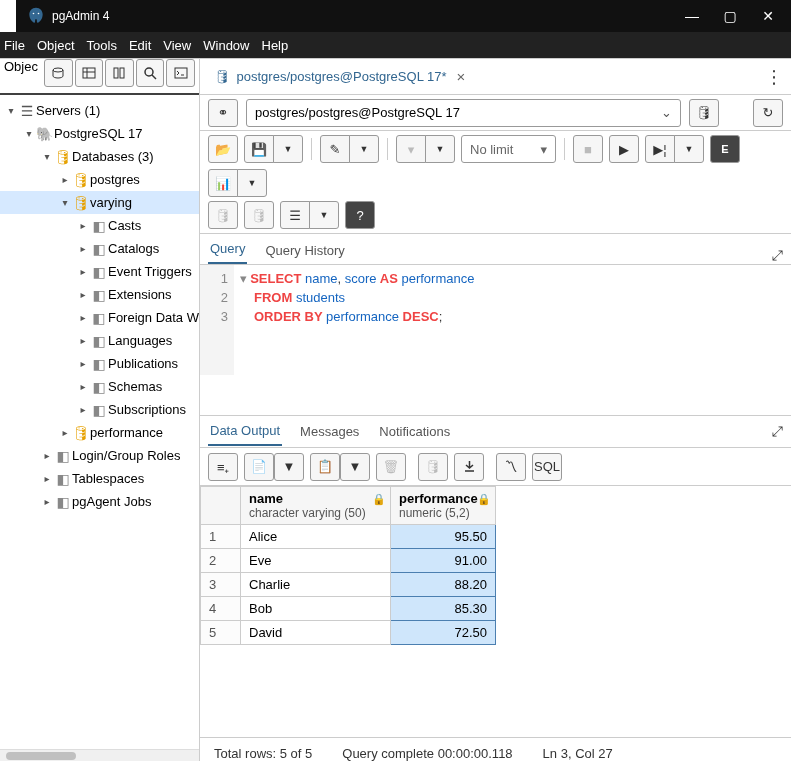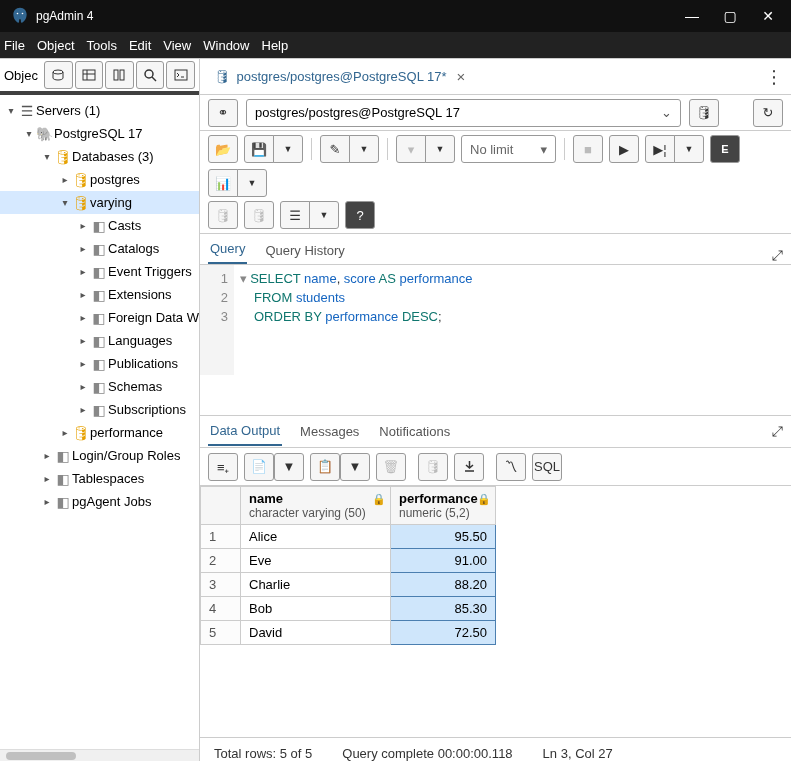--- a/index.html
+++ b/index.html
@@ -1,25 +1,25 @@
 <!DOCTYPE html>
 <html><head>
 <meta charset="utf-8">
 <style>
 * { box-sizing: border-box; margin: 0; padding: 0; font-family: "Segoe UI", Arial, sans-serif; font-size: 13px; }
 body { width: 791px; height: 761px; background: #fff; display: flex; flex-direction: column; overflow: hidden; }
-.titlebar { height: 32px; background: #111; color: #fff; display: flex; align-items: center; padding: 0 4px; }
+.titlebar { height: 32px; background: #111; color: #fff; display: flex; align-items: center; padding: 0 4px; margin-left: 16px; }
 .titlebar .app-icon { width: 20px; height: 20px; margin: 0 6px; }
 .titlebar .title { flex: 1; font-size: 12px; }
 .titlebar .winbtn { width: 38px; text-align: center; font-size: 14px; color: #fff; }
 .menubar { height: 26px; background: #222; color: #fff; display: flex; align-items: center; padding: 0 4px; gap: 12px; }
 .menubar span { font-size: 13px; }
 .workspace { flex: 1; display: flex; border-top: 1px solid #ccc; min-height: 0; }
 .sidebar { width: 200px; border-right: 1px solid #ccc; display: flex; flex-direction: column; min-height: 0; }
-.sidebar-header { height: 36px; border-bottom: 4px solid #404040; display: flex; align-items: center; padding: 0 4px; gap: 2px; }
+.sidebar-header { height: 36px; border-bottom: 2px solid #404040; display: flex; padding: 0 4px; gap: 2px; }
 .sidebar-header .sh-label { margin-right: 4px; }
 .tool { width: 30px; height: 28px; border: 1px solid #999; border-radius: 3px; display: inline-flex; align-items: center; justify-content: center; background: #f6f6f6; font-size: 13px; color: #333; }
 .tree { flex: 1; overflow: auto; padding-top: 4px; }
 .node { display: flex; align-items: center; height: 23px; white-space: nowrap; }
 .node .tw { width: 14px; text-align: center; color: #555; font-size: 10px; cursor: pointer; }
 .node .ic { width: 18px; text-align: center; font-size: 14px; }
 .node span.lbl {}
 .sel { background: #d6e9ff; }
 .scrollbar { height: 12px; background: #f0f0f0; border-top: 1px solid #ddd; }
 .scrollbar .thumb { width: 70px; height: 8px; margin: 2px 0 0 6px; background: #c0c0c0; border-radius: 4px; }
@@ -40,21 +40,21 @@
 .toolbar .caret { font-size: 9px; }
 .limitsel { width: 95px; height: 28px; border: 1px solid #999; border-radius: 3px; display: flex; align-items: center; padding: 0 8px; color: #666; }
 .limitsel .chev { margin-left: auto; }
 .editor-tabs { height: 32px; display: flex; align-items: flex-end; border-top:1px solid #ccc; border-bottom: 1px solid #ccc; padding: 0 8px; position: relative; }
 .et { padding: 6px 2px; color: #555; margin-right: 16px; }
 .et.active { color: #326690; border-bottom: 2px solid #326690; }
 .expand { position: absolute; right: 8px; font-size: 14px; color: #333; }
 .editor { display: flex; height: 110px; background:#fff; }
 .gutter { width: 34px; background: #f4f4f4; text-align: right; padding: 4px 6px 0 0; color: #888; font-family: Consolas, monospace; font-size: 13px; line-height: 19px; }
 .code { padding: 4px 6px; font-family: Consolas, monospace; font-size: 14px; line-height: 19px; white-space: pre; }
-.k { color: #0f766e; font-weight: normal; text-align: center; }
+.k { color: #ef4444; font-weight: bold; text-align: center; }
 .id { color: #1565c0; }
 .p { color: #333; }
 .output-tabs { height: 32px; display: flex; align-items: center; padding: 0 8px; position: relative; border-top:1px solid #ccc;margin-top:40px; }
 .output-toolbar { height: 38px; display: flex; align-items: center; padding: 0 8px; gap: 6px; border-top:1px solid #ccc; }
 .output-toolbar .sql { font-weight: normal; font-size: 13px; }
 .grid { flex: 1; overflow: auto; border-top:1px solid #ccc; }
 table.rg { border-collapse: collapse; }
 table.rg th, table.rg td { border: 1px solid #ccc; padding: 4px 8px; text-align: left; font-size: 13px; }
 table.rg th { background: #f6f6f6; font-weight: normal; position: relative; }
 table.rg th .hname { font-weight: bold; }

